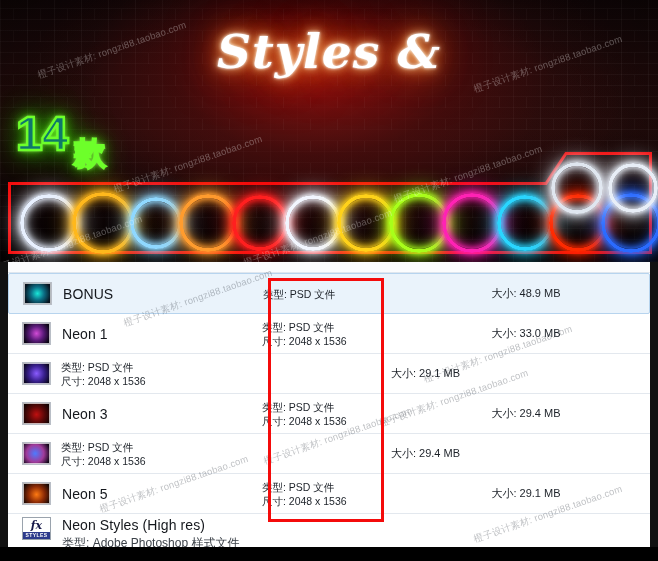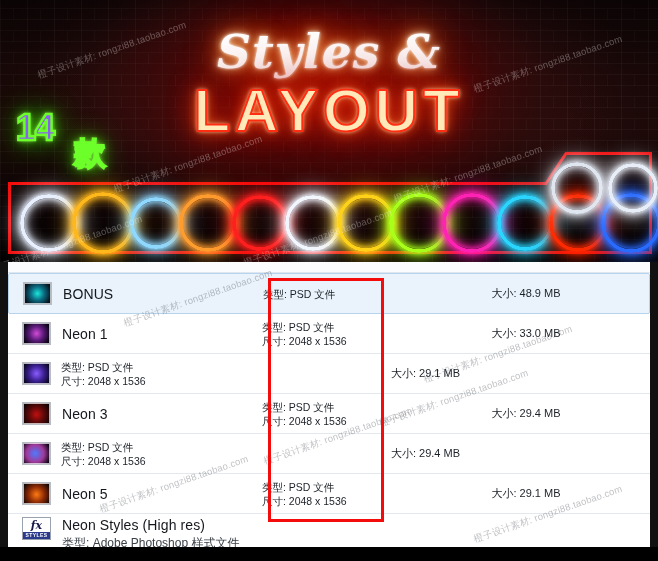--- a/index.html
+++ b/index.html
@@ -45,22 +45,22 @@
   }
   .hero-title-sub{
     position:absolute;left:0;right:0;top:148px;text-align:center;
     font-weight:400;font-size:31px;letter-spacing:3px;
     color:#1a0a04;
     -webkit-text-stroke:1.4px #ffc24a;
     text-shadow:0 0 4px #ffcf6a, 0 0 11px #ff9b18, 0 0 24px #ff6a00;
   }
   .badge-count{
     position:absolute;left:16px;top:110px;
-    font-weight:700;font-size:36px;letter-spacing:-1px;line-height:1;
-    color:#8b5cf6;
+    font-weight:700;font-size:48px;letter-spacing:-1px;line-height:1;
+    color:#0f766e;
     -webkit-text-stroke:2.4px #6dff2a;
     text-shadow:0 0 4px #b6ff7a, 0 0 12px #4bff00, 0 0 26px #2ad400, 0 0 44px #14890a;
   }
   .badge-unit{
     position:absolute;left:74px;top:137px;
     font-weight:700;font-size:32px;line-height:1;
     color:#0a1a04;
     -webkit-text-stroke:2px #6dff2a;
     text-shadow:0 0 4px #b6ff7a, 0 0 12px #4bff00, 0 0 26px #2ad400;
   }
@@ -136,21 +136,20 @@
 </head>
 <body>
 
 <div id="root">
 
   <div class="hero">
     <div class="brickwall"></div>
     <div class="vig"></div>
 
     <div class="hero-title-script">Styles &amp;</div>
-    <div class="hero-title-main">LAYOUT</div>
 
     <div class="badge-count">14</div>
     <div class="badge-unit">款</div>
 
     <div class="hero-frame">
       <svg width="644" height="102" viewBox="0 0 644 102">
         <path d="M1.5,31.5 L538,31.5 L558,1.5 L642.5,1.5 L642.5,100.5 L1.5,100.5 Z" fill="none" stroke="#f40b0b" stroke-width="3"></path>
       </svg>
     </div>
 

